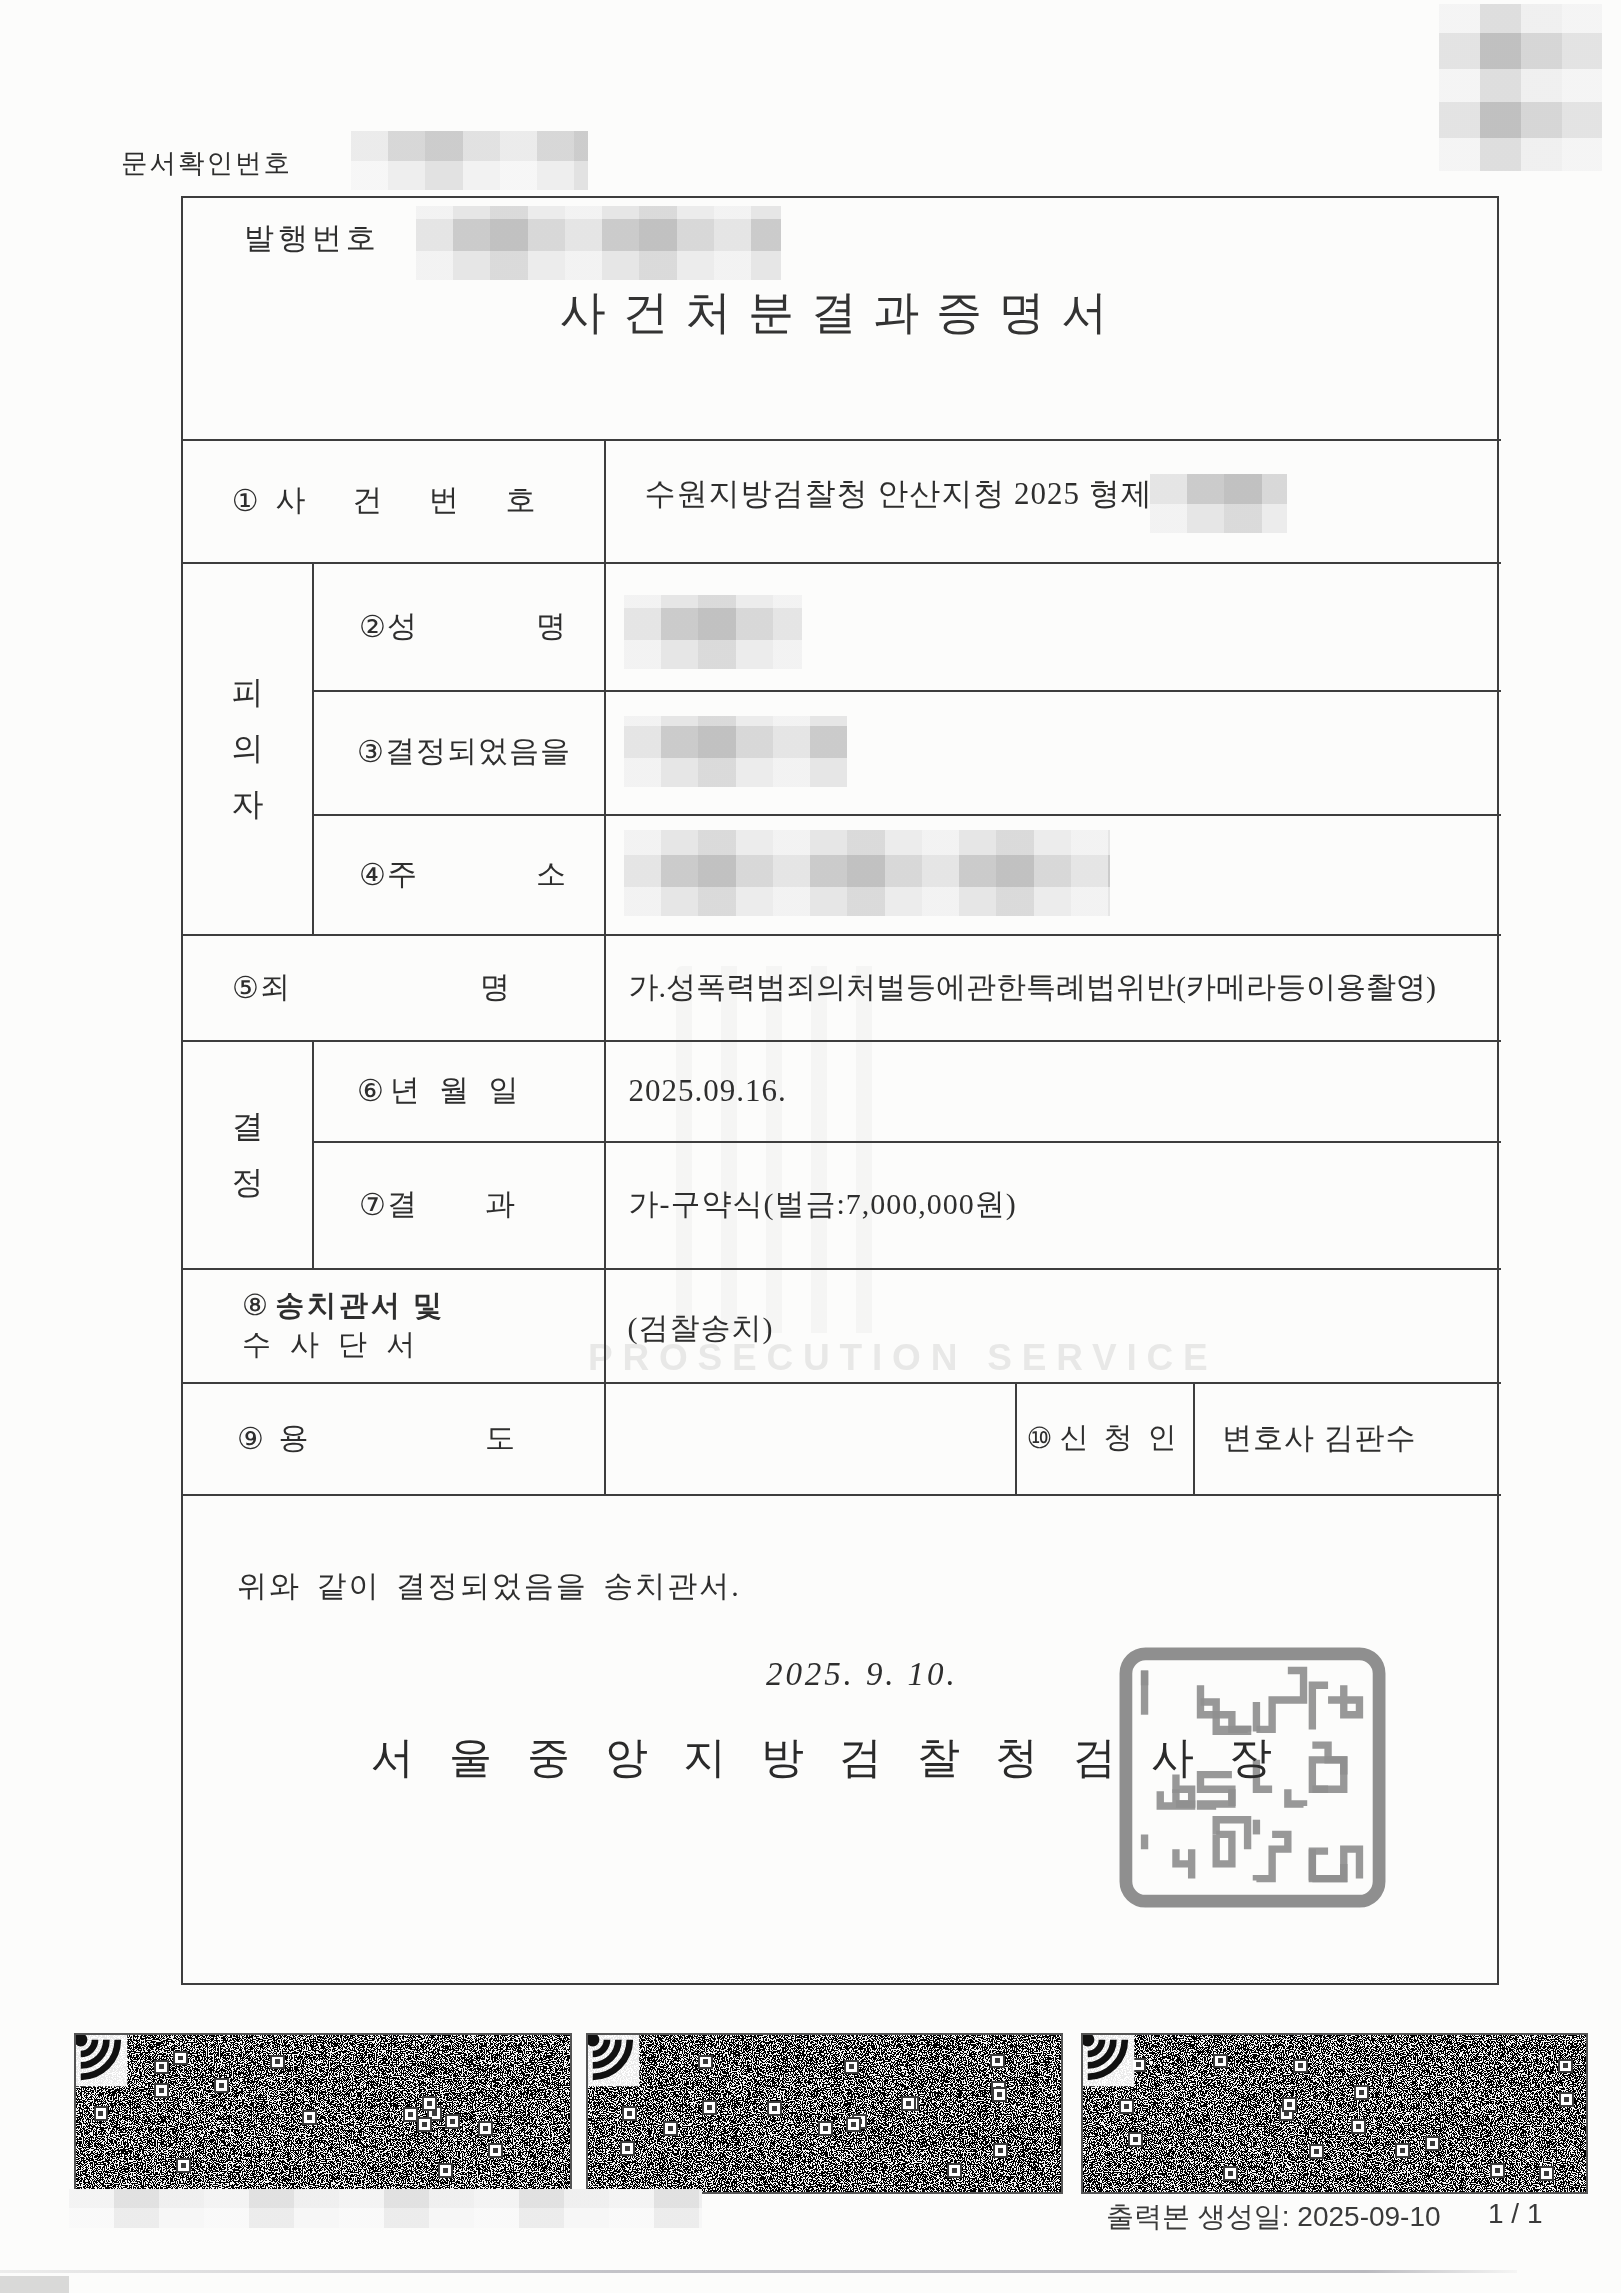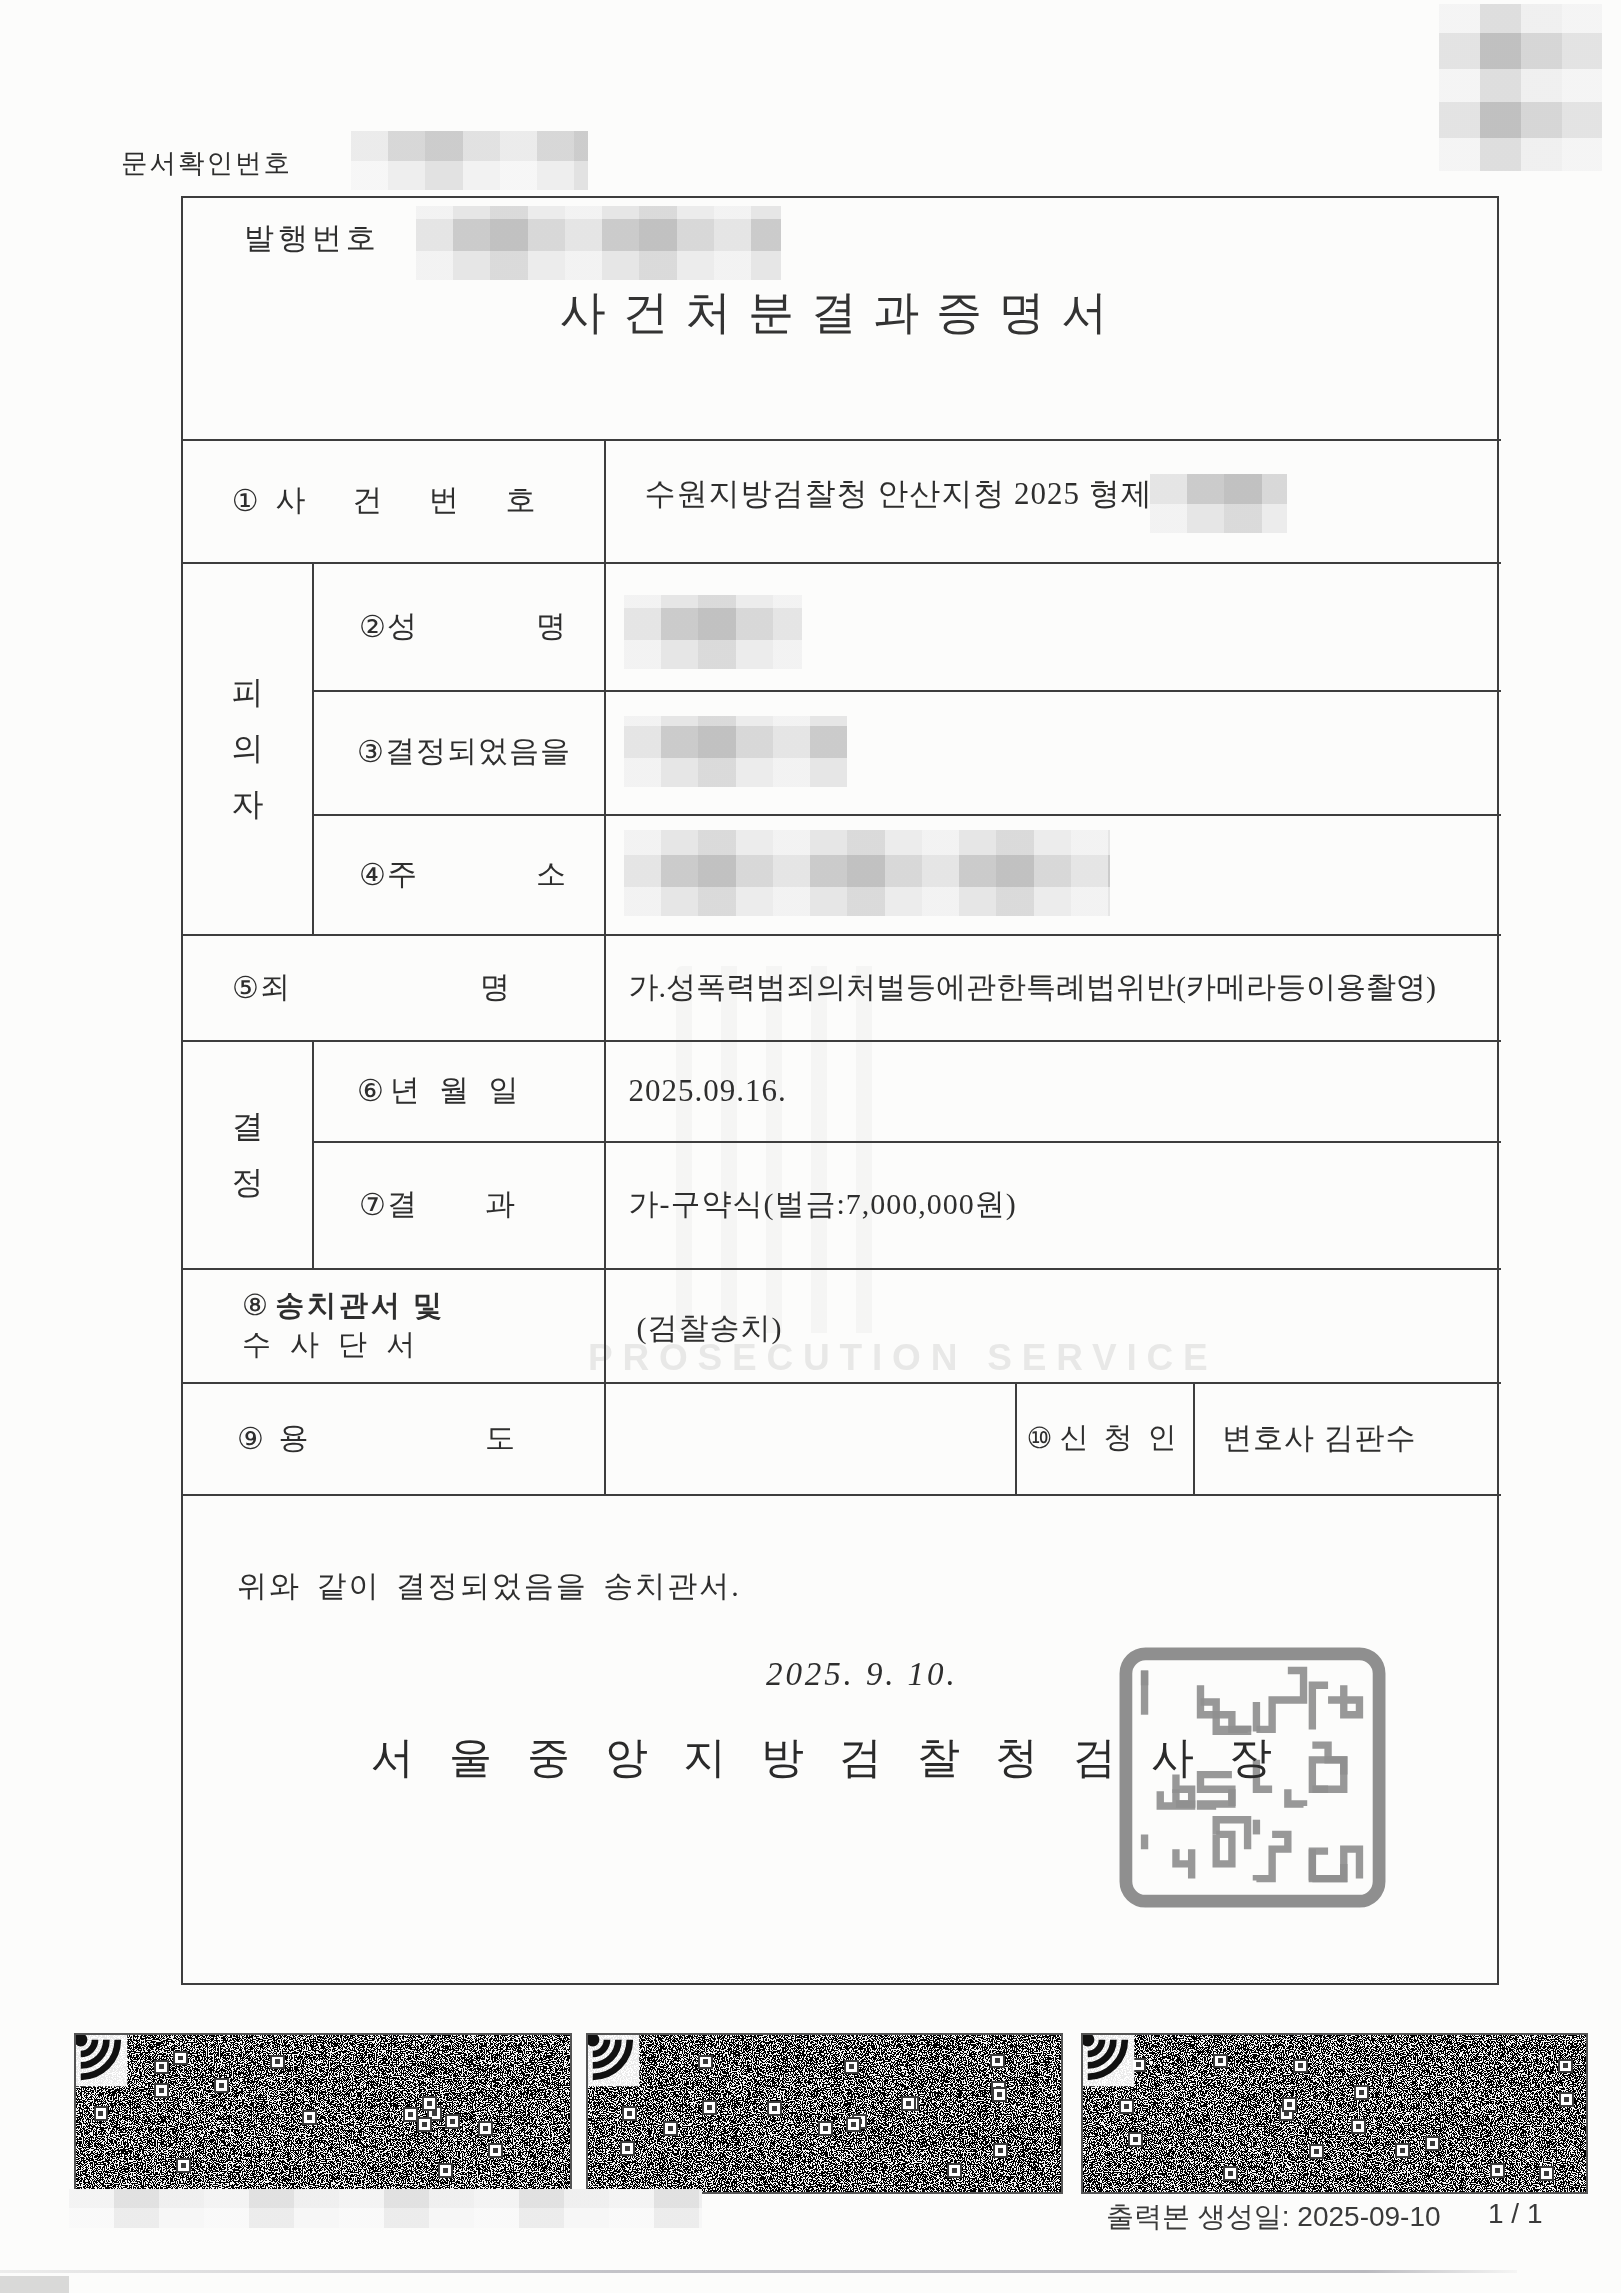--- a/index.html
+++ b/index.html
@@ -186,21 +186,21 @@
       <span class="gapwide"></span>
       <span>과</span>
     </div>
     <div class="cell padL" style="left:421px;top:943px;width:897px;height:127px;">가-구약식(벌금:7,000,000원)</div>
 
     <div class="abs" style="left:0;top:1070px;width:421px;height:114px;display:flex;flex-direction:column;justify-content:center;padding-left:59px;box-sizing:border-box;font-size:29px;line-height:39px;">
       <div><span>⑧</span>
            <span style="letter-spacing:2.9px;font-weight:bold;">송치관서 및</span></div>
       <div style="letter-spacing:5.9px;">수 사 단 서</div>
     </div>
-    <div class="cell padL" style="left:429px;top:1070px;width:897px;height:120px;">(검찰송치)</div>
+    <div class="cell padL" style="left:420px;top:1070px;width:897px;height:120px;">(검찰송치)</div>
 
     <div class="cell" style="left:0;top:1184px;width:421px;height:112px;padding:0 88px 0 54px;box-sizing:border-box;">
       <span>⑨</span>
         <span style="margin-left:13.7px;">용</span>
       <span class="gapwide"></span>
       <span>도</span>
     </div>
     <div class="cell" style="left:832px;top:1184px;width:177px;height:112px;justify-content:center;font-size:29px;">
       <span>⑩</span>
         <span style="margin-left:5.9px;letter-spacing:3.9px;">신 청 인</span>

